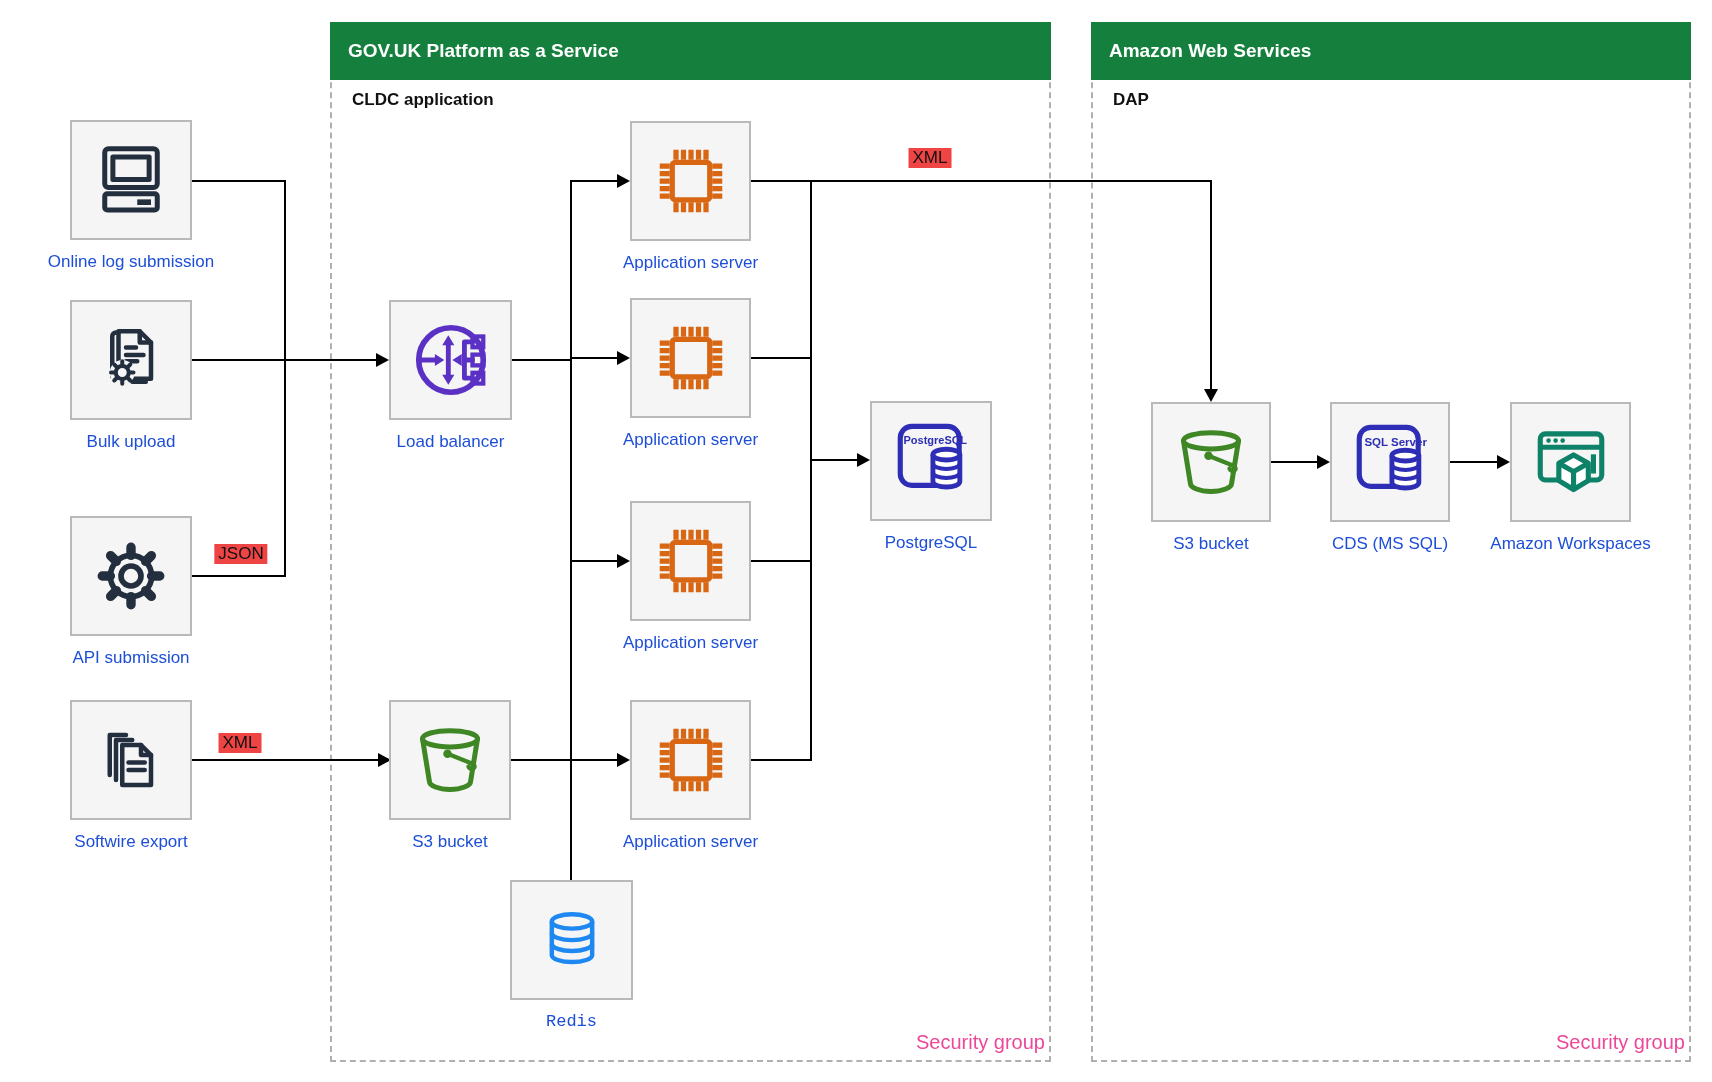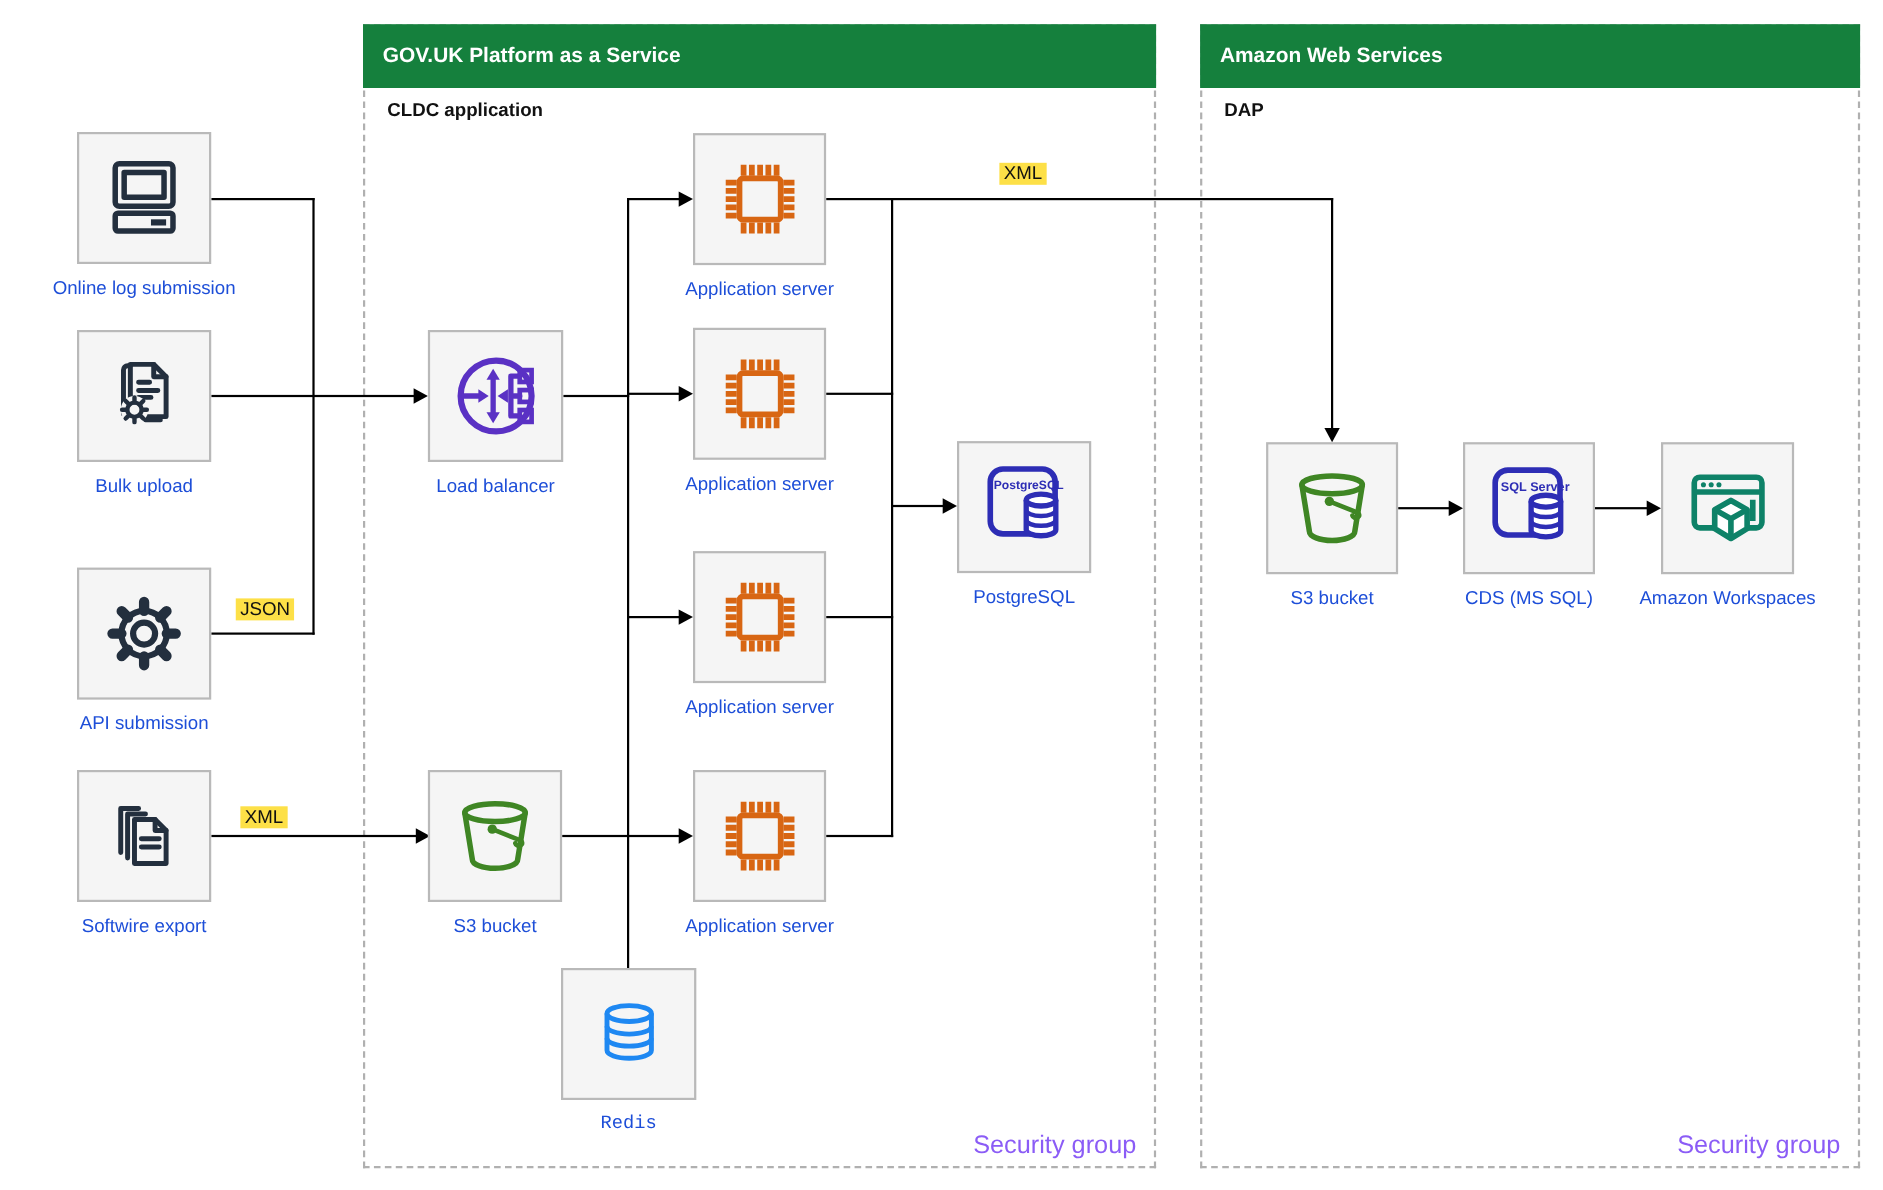--- a/index.html
+++ b/index.html
@@ -3,35 +3,35 @@
 <meta charset="utf-8">
 <style>
   html,body{margin:0;padding:0;background:#ffffff;}
   #canvas{position:relative;width:1712px;height:1082px;background:#ffffff;
           font-family:"Liberation Sans",sans-serif;color:#1a1a1a;overflow:hidden;}
   
   .container{position:absolute;border:2px dashed #b0b0b0;box-sizing:border-box;background:transparent;}
   .container-header{position:absolute;left:-2px;top:-2px;right:-2px;height:58px;background:#15803d;
           color:#ffffff;font-size:19px;font-weight:bold;line-height:58px;padding-left:18px;}
   .container-sublabel{position:absolute;left:20px;top:66px;font-size:17px;font-weight:bold;color:#111;}
-  .container-footer{position:absolute;right:16px;bottom:6px;font-size:23px;color:#8b5cf6;}
+  .container-footer{position:absolute;right:4px;bottom:6px;font-size:20px;color:#ec4899;}
   
   .node{position:absolute;}
   .node-box{position:absolute;left:0;top:0;width:100%;height:100%;background:#f5f5f5;
           border:2px solid #b9b9b9;box-sizing:border-box;display:flex;align-items:center;justify-content:center;}
   .node-label{position:absolute;top:100%;margin-top:12px;left:50%;transform:translateX(-50%);
           white-space:nowrap;font-size:17px;color:#1d4ed8;}
   
   .eh{position:absolute;height:2px;background:#000;}
   .ev{position:absolute;width:2px;background:#000;}
   .ar{position:absolute;width:0;height:0;border-top:7px solid transparent;
       border-bottom:7px solid transparent;border-left:13px solid #000;}
   .ad{position:absolute;width:0;height:0;border-left:7px solid transparent;
       border-right:7px solid transparent;border-top:13px solid #000;}
-  .edge-label{position:absolute;transform:translateX(-50%);font-size:17px;color:#111;background:#fde047;padding:0 4px;}
+  .edge-label{position:absolute;transform:translateX(-50%);font-size:17px;color:#111;background:#ef4444;padding:0 4px;}
   svg{display:block;}
   svg text{font-family:"Liberation Sans",sans-serif;}
 </style>
 </head>
 <body>
 
 <div id="canvas">
 
   <div class="container" style="left:330px;top:22px;width:721px;height:1040px;">
     <div class="container-header">

